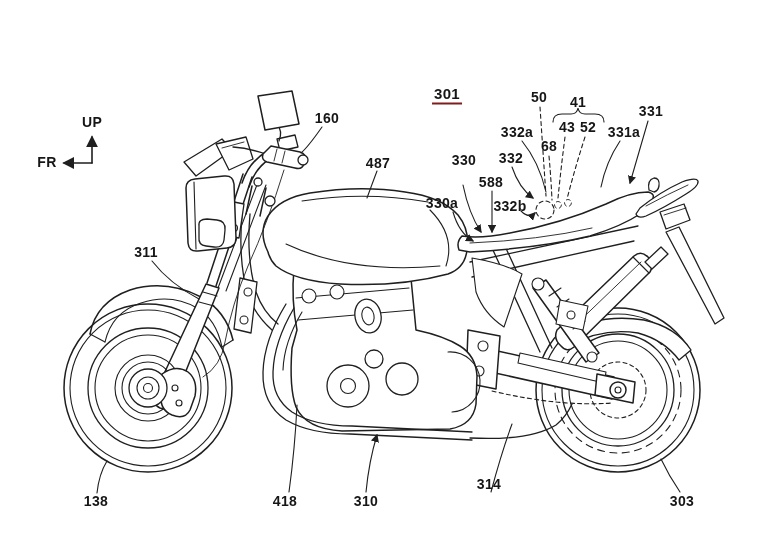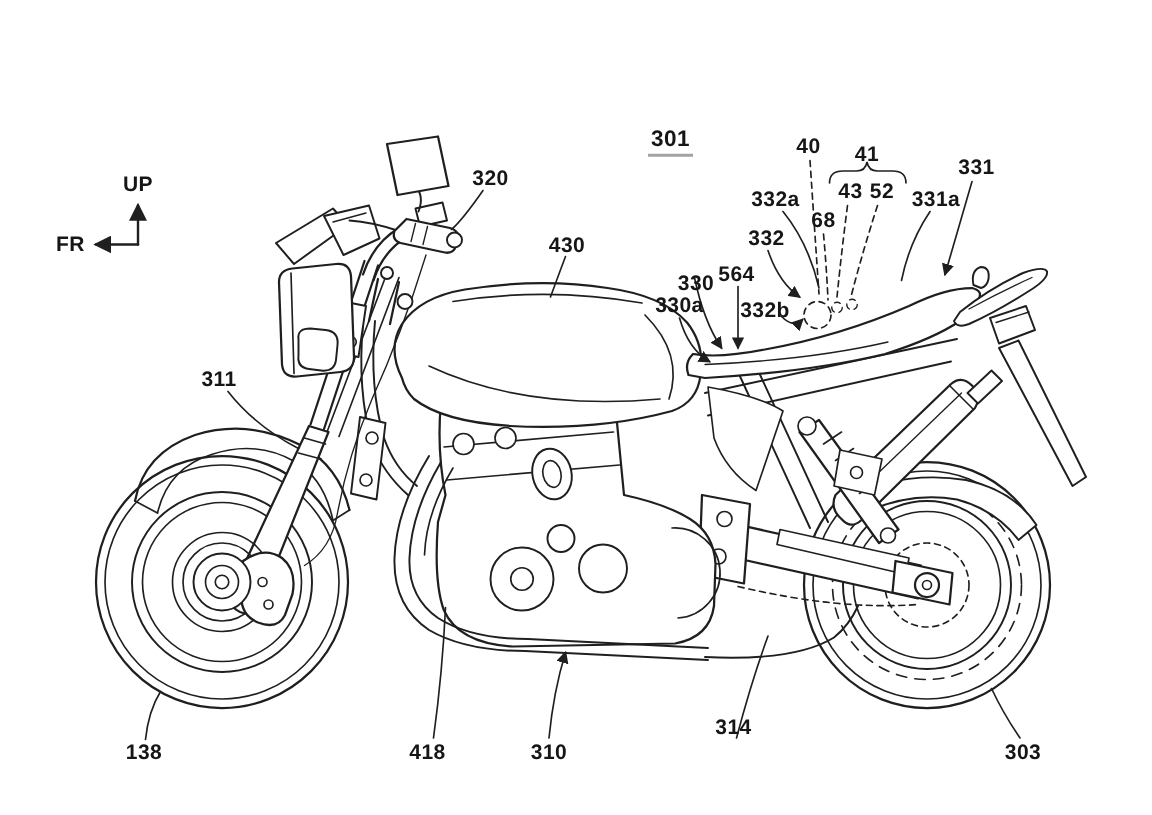--- a/index.html
+++ b/index.html
@@ -1,21 +1,21 @@
 <!DOCTYPE html>
 <html><head>
 <meta charset="utf-8">
 <style>
   html,body{margin:0;padding:0;background:#fff;}
   .stage{position:relative;width:768px;height:543px;background:#ffffff;overflow:hidden;
          font-family:"Liberation Sans","DejaVu Sans",sans-serif;}
   .stage svg{position:absolute;left:0;top:0;}
   .ref{position:absolute;transform:translate(-50%,-50%);font-size:14px;font-weight:700;
        color:#161616;letter-spacing:.3px;white-space:nowrap;line-height:1;}
-  .fig-num{font-size:15px;border-bottom:2px solid #a3a3a3;padding:0 2px 2px 2px;}
+  .fig-num{font-size:15px;border-bottom:2px solid #7f1d1d;padding:0 2px 2px 2px;}
   .ln{fill:none;stroke:#1f1f1f;stroke-width:1.5;stroke-linecap:round;stroke-linejoin:round;}
   .wf{fill:#ffffff;stroke:#1f1f1f;stroke-width:1.5;stroke-linecap:round;stroke-linejoin:round;}
   .t13{stroke-width:1.3;} .t11{stroke-width:1.1;} .t09{stroke-width:.9;}
   .ldr{fill:none;stroke:#1f1f1f;stroke-width:1.1;stroke-linecap:round;}
   .dsh{stroke-dasharray:4 3.2;} .dsh2{stroke-dasharray:7 5.5;}
 </style>
 </head>
 <body>
 
 <div class="stage">
@@ -224,35 +224,35 @@
       <path class="ldr dsh" d="M549,156 Q551,178 552,200"></path>
       <path class="ldr dsh" d="M565,137 Q561,168 558,198"></path>
       <path class="ldr dsh" d="M585,137 Q575,168 567,199"></path>
       <path class="ldr" d="M553,122 Q553,114 562,114 L571,114 Q577,114 578,108 Q579,114 585,114 L595,114 Q604,114 604,122"></path>
     </g>
   </svg>
 
   <span class="ref" style="left:92px;top:122px">UP</span>
   <span class="ref" style="left:47px;top:162px">FR</span>
   <span class="ref fig-num" style="left:447px;top:95px">301</span>
-  <span class="ref" style="left:327px;top:118px">320</span>
-  <span class="ref" style="left:378px;top:163px">430</span>
+  <span class="ref" style="left:327px;top:118px">160</span>
+  <span class="ref" style="left:378px;top:163px">487</span>
   <span class="ref" style="left:146px;top:252px">311</span>
   <span class="ref" style="left:96px;top:501px">138</span>
   <span class="ref" style="left:285px;top:501px">418</span>
   <span class="ref" style="left:366px;top:501px">310</span>
   <span class="ref" style="left:489px;top:484px">314</span>
   <span class="ref" style="left:682px;top:501px">303</span>
-  <span class="ref" style="left:464px;top:188px">330</span>
-  <span class="ref" style="left:491px;top:182px">564</span>
-  <span class="ref" style="left:453px;top:203px">330a</span>
+  <span class="ref" style="left:464px;top:160px">330</span>
+  <span class="ref" style="left:491px;top:182px">588</span>
+  <span class="ref" style="left:442px;top:203px">330a</span>
   <span class="ref" style="left:510px;top:206px">332b</span>
   <span class="ref" style="left:511px;top:158px">332</span>
   <span class="ref" style="left:517px;top:132px">332a</span>
-  <span class="ref" style="left:539px;top:97px">40</span>
+  <span class="ref" style="left:539px;top:97px">50</span>
   <span class="ref" style="left:578px;top:102px">41</span>
   <span class="ref" style="left:549px;top:146px">68</span>
   <span class="ref" style="left:567px;top:127px">43</span>
   <span class="ref" style="left:588px;top:127px">52</span>
   <span class="ref" style="left:651px;top:111px">331</span>
   <span class="ref" style="left:624px;top:132px">331a</span>
 
 </div>
 
 </body></html>

